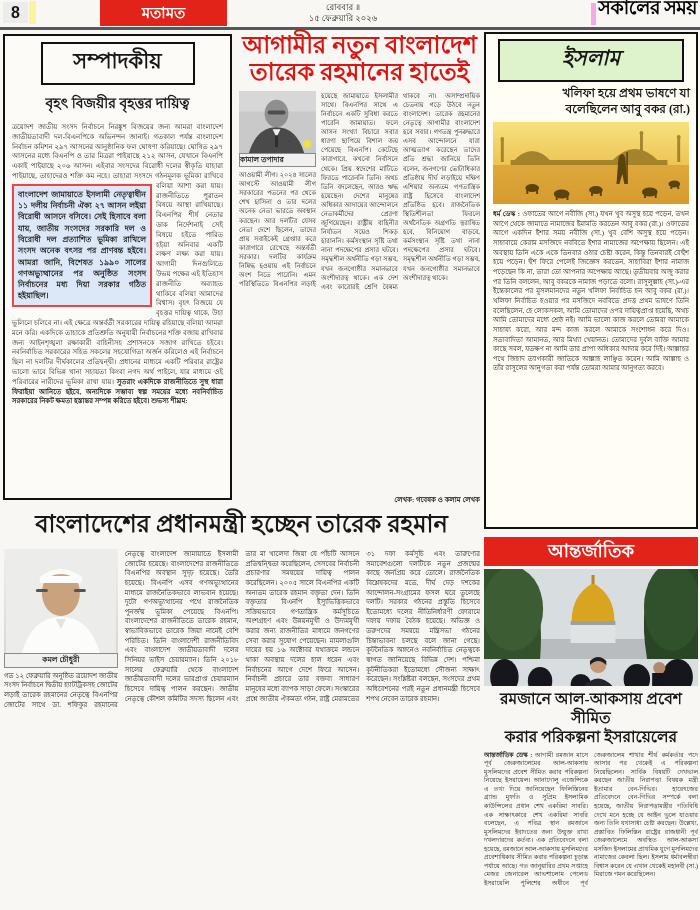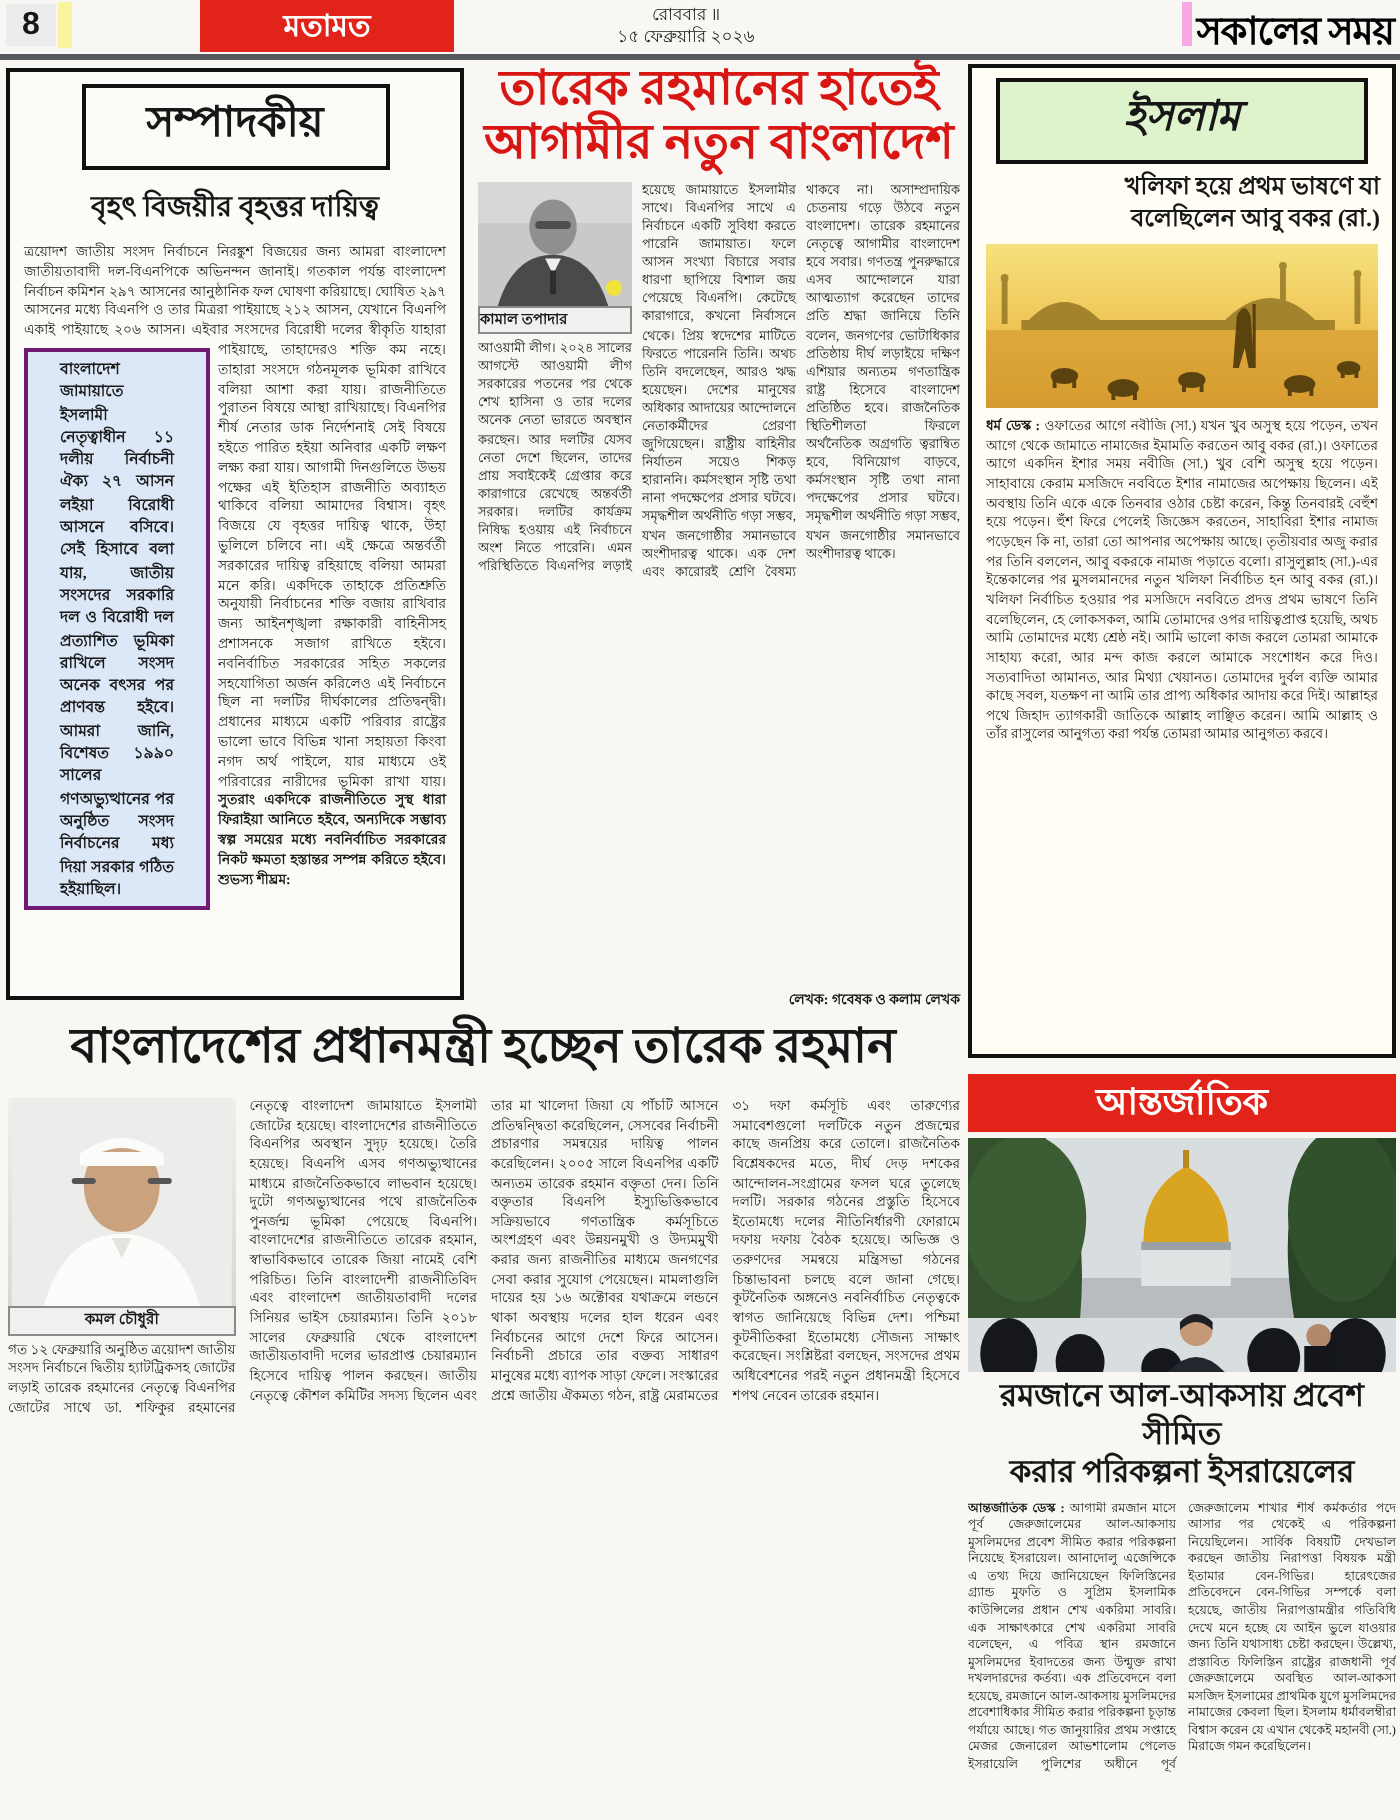--- a/index.html
+++ b/index.html
@@ -8,33 +8,33 @@
   
   .hdr{position:absolute;left:0;top:0;width:700px;height:26px;background:#f8f7f3;}
   .pagenum{position:absolute;left:3px;top:2px;width:25px;height:21px;background:#ececec;
            font-family:"Liberation Sans",sans-serif;font-weight:bold;font-size:16px;
            display:flex;align-items:center;justify-content:center;}
   .hl-yellow{position:absolute;left:29px;top:1px;width:7px;height:23px;background:#faf3a0;}
   .tab-red{position:absolute;left:100px;top:0;width:127px;height:26px;background:#e2231a;
            color:#fff;font-weight:bold;font-size:15px;display:flex;align-items:center;justify-content:center;}
   .dateblk{position:absolute;left:281px;top:2px;width:124px;text-align:center;
            font-size:8.5px;line-height:1.3;color:#222;}
-  .mast{position:absolute;right:3px;top:1px;height:24px;display:flex;align-items:flex-start;}
+  .mast{position:absolute;right:3px;top:1px;height:24px;display:flex;align-items:flex-end;}
   .hl-pink{width:5px;height:22px;background:#f8a9e5;margin-right:2px;}
   .mast-name{font-weight:900;font-size:19px;letter-spacing:-0.5px;color:#000;}
   .hdr-rule{position:absolute;left:0;top:27px;width:700px;height:3px;background:#55585c;}
   
   .edbox{position:absolute;left:3px;top:34px;width:229px;height:466px;border:2px solid #111;
          background:#fcfbf7;padding:4px 7px;box-sizing:border-box;}
   .ed-hdrbox{border:2px solid #111;width:150px;margin:2px auto 7px;text-align:center;
              font-size:21px;font-weight:bold;padding:1px 0 3px;}
   .ed-headline{font-size:14px;font-weight:bold;text-align:center;margin:0 0 6px;}
   .ed-body{font-size:6.9px;line-height:1.42;text-align:justify;color:#1b1b1b;}
-  .pullquote{float:left;width:93px;border:2px solid #701a75;background:#dce8f7;
-             padding:3px 16px;margin:3px 4px 2px 0;font-size:7.8px;font-weight:bold;
+  .pullquote{float:left;width:140px;border:2px solid #ef4444;background:#dce8f7;
+             padding:3px 4px;margin:3px 4px 2px 0;font-size:7.8px;font-weight:bold;
              line-height:1.45;text-align:justify;box-sizing:border-box;}
   .ed-end{font-weight:bold;}
   
   .main{position:absolute;left:239px;top:32px;width:241px;height:470px;}
   .main-headline{color:#d81614;font-weight:800;font-size:24px;line-height:1.12;
                  text-align:center;}
   .main-body{margin-top:5px;height:372px;overflow:hidden;columns:3;column-gap:5px;
              font-size:6.5px;line-height:1.4;text-align:justify;}
   .figA{break-inside:avoid;width:100%;margin:0 0 3px;}
   .figA .ph{width:100%;height:62px;background:linear-gradient(#d9d9d9,#b3b3b3);position:relative;overflow:hidden;}
@@ -96,22 +96,22 @@
     <div class="ed-body">
       <span>ত্রয়োদশ জাতীয় সংসদ নির্বাচনে নিরঙ্কুশ বিজয়ের জন্য আমরা বাংলাদেশ জাতীয়তাবাদী দল-বিএনপিকে অভিনন্দন জানাই। গতকাল পর্যন্ত বাংলাদেশ নির্বাচন কমিশন ২৯৭ আসনের আনুষ্ঠানিক ফল ঘোষণা করিয়াছে। ঘোষিত ২৯৭ আসনের মধ্যে বিএনপি ও তার মিত্ররা পাইয়াছে ২১২ আসন, যেখানে বিএনপি একাই পাইয়াছে ২০৬ আসন। এইবার সংসদের বিরোধী দলের স্বীকৃতি যাহারা পাইয়াছে, তাহাদেরও শক্তি কম নহে।</span>
       <aside class="pullquote">বাংলাদেশ জামায়াতে ইসলামী নেতৃত্বাধীন ১১ দলীয় নির্বাচনী ঐক্য ২৭ আসন লইয়া বিরোধী আসনে বসিবে। সেই হিসাবে বলা যায়, জাতীয় সংসদের সরকারি দল ও বিরোধী দল প্রত্যাশিত ভূমিকা রাখিলে সংসদ অনেক বৎসর পর প্রাণবন্ত হইবে। আমরা জানি, বিশেষত ১৯৯০ সালের গণঅভ্যুত্থানের পর অনুষ্ঠিত সংসদ নির্বাচনের মধ্য দিয়া সরকার গঠিত হইয়াছিল।</aside>
       <span>তাহারা সংসদে গঠনমূলক ভূমিকা রাখিবে বলিয়া আশা করা যায়। রাজনীতিতে পুরাতন বিষয়ে আস্থা রাখিয়াছে। বিএনপির শীর্ষ নেতার ডাক নির্দেশনাই সেই বিষয়ে হইতে পারিত হইয়া অনিবার একটি লক্ষণ লক্ষ্য করা যায়। আগামী দিনগুলিতে উভয় পক্ষের এই ইতিহাস রাজনীতি অব্যাহত থাকিবে বলিয়া আমাদের বিশ্বাস। বৃহৎ বিজয়ে যে বৃহত্তর দায়িত্ব থাকে, উহা ভুলিলে চলিবে না। এই ক্ষেত্রে অন্তর্বর্তী সরকারের দায়িত্ব রহিয়াছে বলিয়া আমরা মনে করি। একদিকে তাহাকে প্রতিশ্রুতি অনুযায়ী নির্বাচনের শক্তি বজায় রাখিবার জন্য আইনশৃঙ্খলা রক্ষাকারী বাহিনীসহ প্রশাসনকে সজাগ রাখিতে হইবে। নবনির্বাচিত সরকারের সহিত সকলের সহযোগিতা অর্জন করিলেও এই নির্বাচনে ছিল না দলটির দীর্ঘকালের প্রতিদ্বন্দ্বী। প্রধানের মাধ্যমে একটি পরিবার রাষ্ট্রের ভালো ভাবে বিভিন্ন খানা সহায়তা কিংবা নগদ অর্থ পাইলে, যার মাধ্যমে ওই পরিবারের নারীদের ভূমিকা রাখা যায়।</span>
       <span class="ed-end">সুতরাং একদিকে রাজনীতিতে সুস্থ ধারা ফিরাইয়া আনিতে হইবে, অন্যদিকে সম্ভাব্য স্বল্প সময়ের মধ্যে নবনির্বাচিত সরকারের নিকট ক্ষমতা হস্তান্তর সম্পন্ন করিতে হইবে। শুভস্য শীঘ্রম:</span>
     </div>
   </div>
 
   <div class="main">
     <div class="main-headline">
+      <div>আগামীর নতুন বাংলাদেশ</div>
       <div>তারেক রহমানের হাতেই</div>
-      <div>আগামীর নতুন বাংলাদেশ</div>
     </div>
     <div class="main-body">
       <figure class="figA" style="margin:0 0 3px">
         <div class="ph">
           <svg width="100%" height="62" viewBox="0 0 78 62" preserveAspectRatio="xMidYMax meet">
             <rect x="0" y="0" width="78" height="62" fill="#c9c9c9"></rect>
             <rect x="0" y="0" width="78" height="20" fill="#d7d7d7"></rect>
             <ellipse cx="38" cy="22" rx="12" ry="14" fill="#8f8f8f"></ellipse>
             <rect x="29" y="19" width="18" height="4" rx="2" fill="#4e4e4e"></rect>
             <path d="M10 62 Q18 36 38 36 Q58 36 66 62 Z" fill="#4a4a4a"></path>

